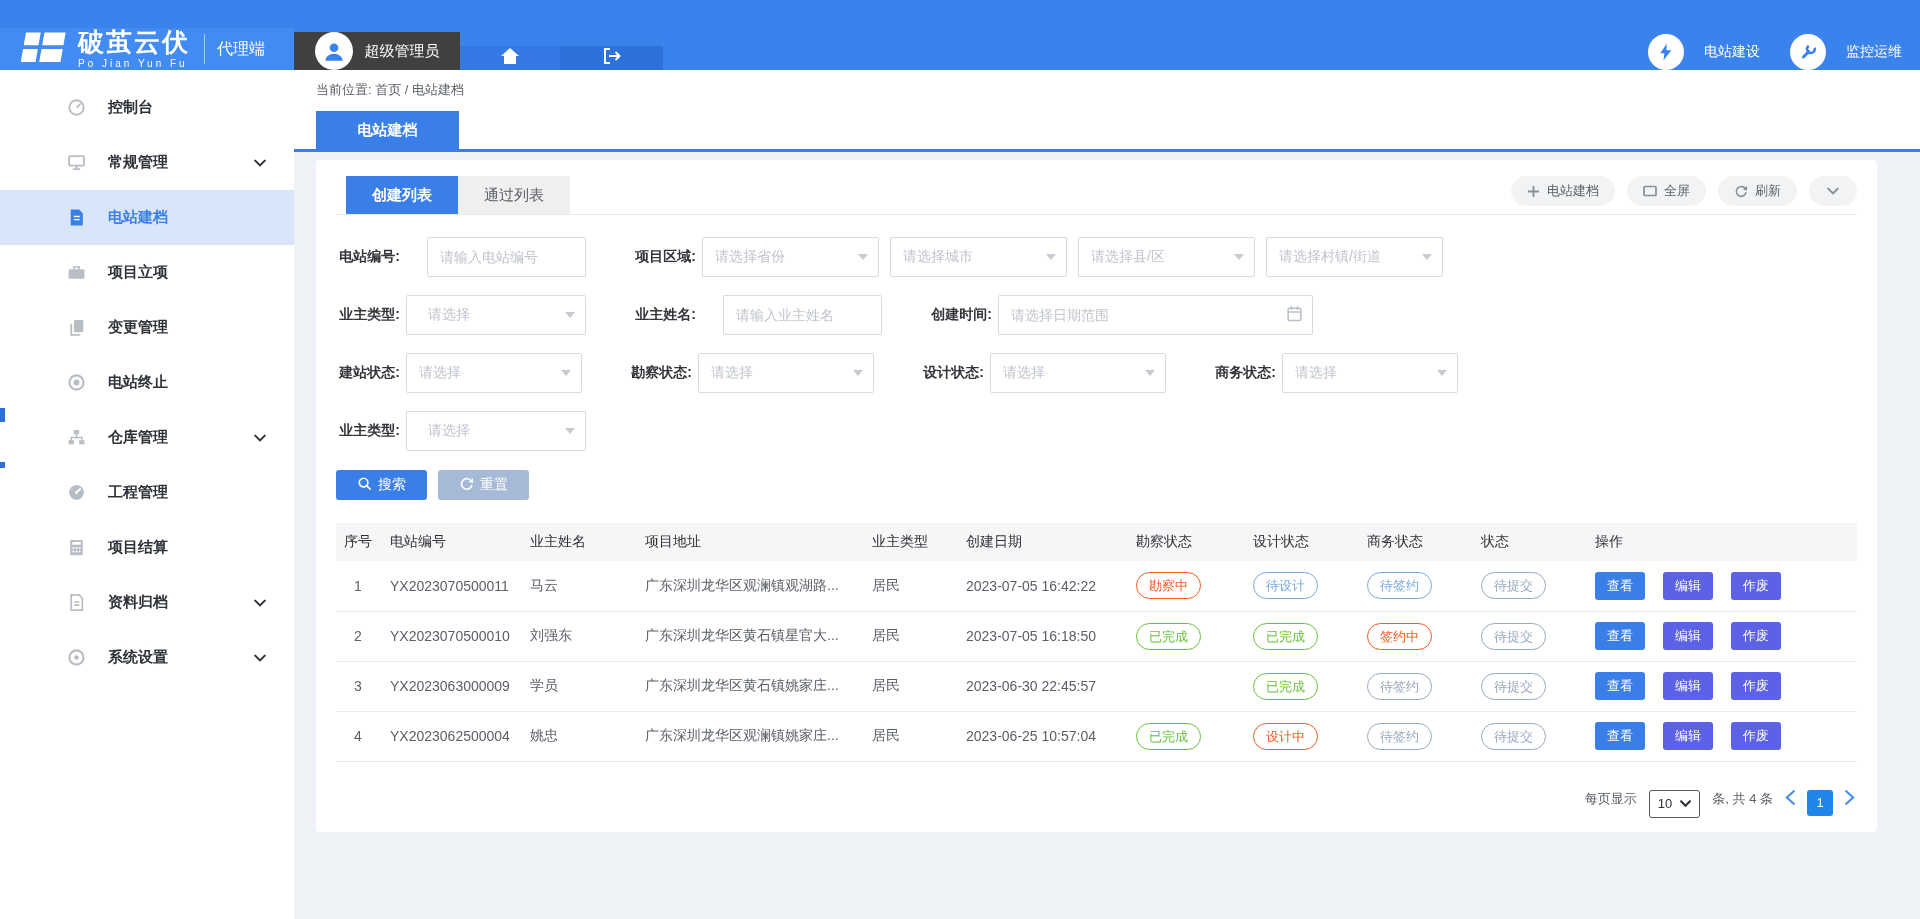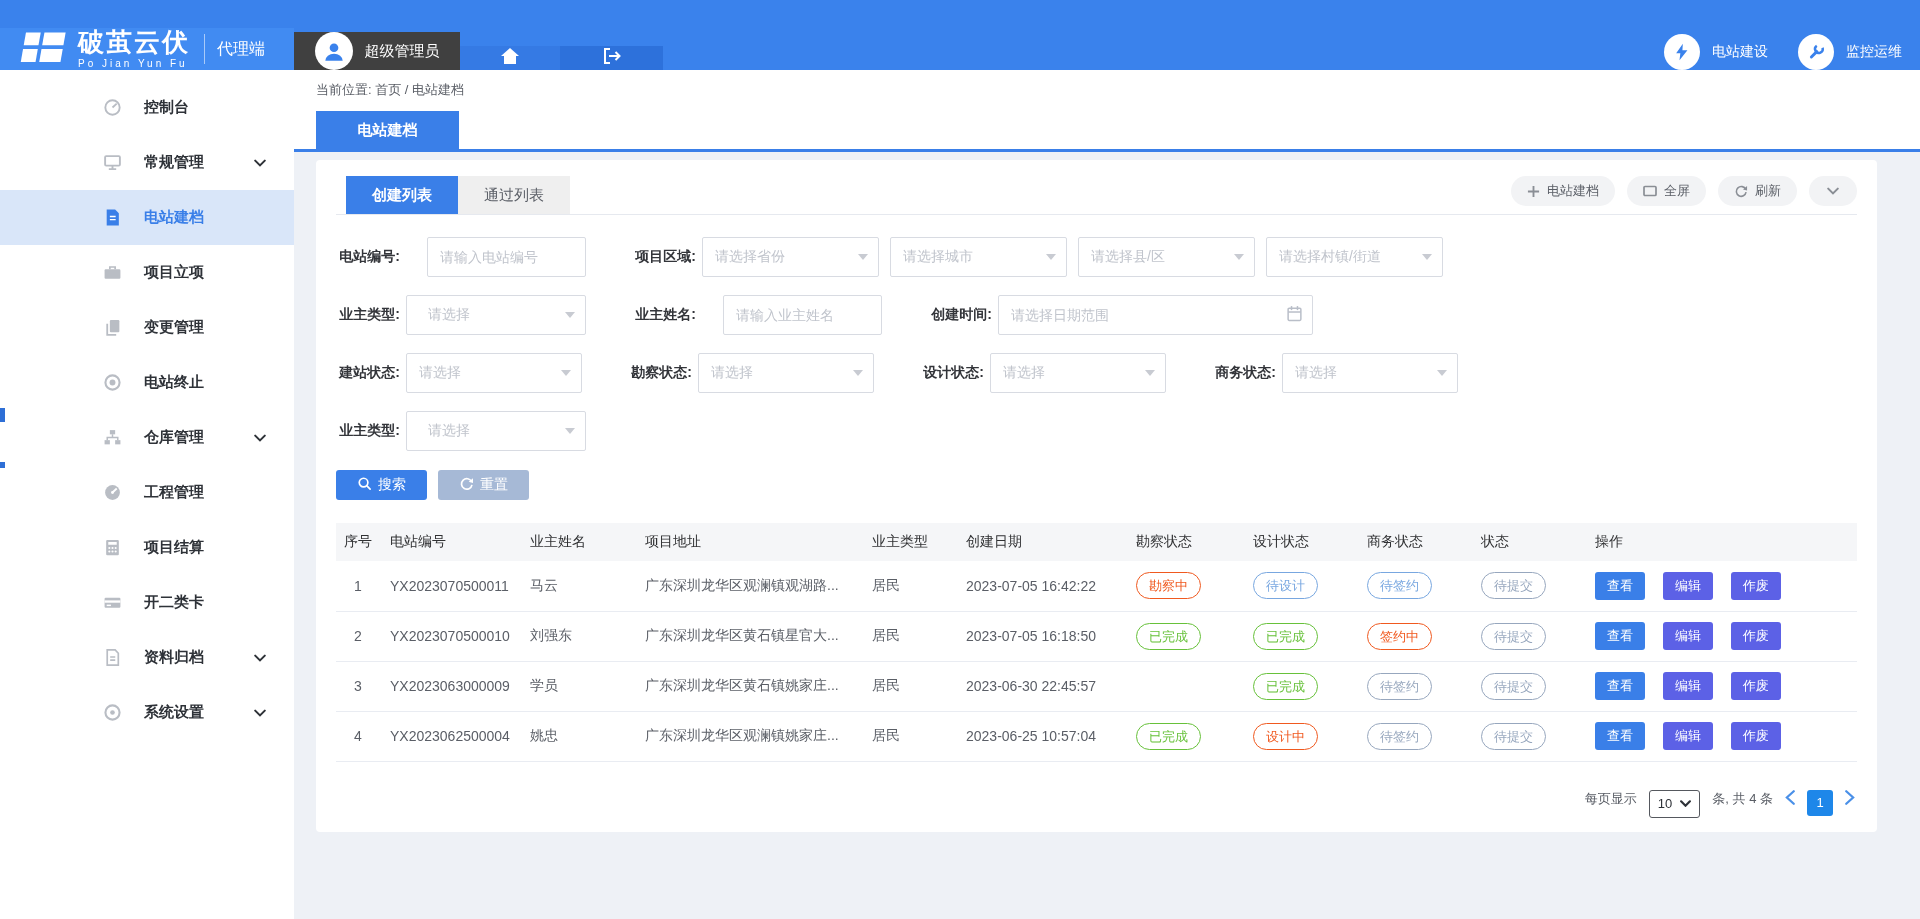--- a/index.html
+++ b/index.html
@@ -16,27 +16,27 @@
   .brand-sub { font-size:10px; letter-spacing:3px; margin-top:3px; }
   .brand-divider { width:1px; height:30px; background:rgba(255,255,255,.55); margin:0 12px 0 14px; }
   .brand-portal { color:#fff; font-size:16px; }
   .user-block { width:166px; background:#404040; display:flex; align-items:center; justify-content:center; gap:12px; }
   .avatar { width:38px; height:38px; border-radius:50%; background:#fff; display:flex; align-items:center; justify-content:center; }
   .user-name { color:#fff; font-size:15px; }
   .home-block { width:100px; background:#357AE4; display:flex; align-items:center; justify-content:center; }
   .logout-block { width:103px; background:#2D71DB; display:flex; align-items:center; justify-content:center; }
   .topbar-spacer { flex:1; }
   .quick-links { display:flex; align-items:center; gap:30px; padding-right:18px; }
-  .quick-link { display:flex; align-items:center; gap:12px; cursor:pointer;font-family:Liberation Mono, monospace; }
+  .quick-link { display:flex; align-items:center; gap:20px; cursor:pointer;font-family:Liberation Mono, monospace; }
   .q-circle { width:36px; height:36px; border-radius:50%; background:#fff; display:flex; align-items:center; justify-content:center; }
   .q-label { color:#fff; font-size:14px; }
 
   
   .sidebar { position:absolute; top:70px; left:0; width:294px; height:849px; background:#fff; padding-top:10px; }
-  .side-item { position:relative; height:55px; display:flex; align-items:center; padding-left:102px; cursor:pointer; }
+  .side-item { position:relative; height:55px; display:flex; align-items:center; padding-left:66px; cursor:pointer; }
   .side-item .sicon { width:20px; height:20px; display:flex; align-items:center; justify-content:center; color:#B9BDC4; }
   .side-item .slabel { margin-left:22px; font-size:15px; font-weight:bold; color:#2E3238; }
   .side-item.active { background:#D9E6F9; }
   .side-item.active .slabel { color:#3A7FE8; }
   .side-item .schev { position:absolute; right:28px; color:#2E3238; display:flex; }
   .edge-mark { position:absolute; left:0; width:5px; background:#2E6FD6; }
   .edge-mark.m1 { top:338px; height:14px; }
   .edge-mark.m2 { top:392px; height:6px; }
 
   
@@ -280,30 +280,20 @@
               <circle cx="12" cy="9.5" r="1"></circle>
               <circle cx="6" cy="12.8" r="1"></circle>
               <circle cx="9" cy="12.8" r="1"></circle>
               <circle cx="12" cy="12.8" r="1"></circle>
             </g>
           </svg>
       </span>
       <span class="slabel">项目结算</span>
     </div>
 
-    <div class="side-item">
-      <span class="sicon">
-        <svg viewBox="0 0 18 18" width="19" height="19">
-            <rect x="1.5" y="4.5" width="15" height="9.5" rx="1" fill="currentColor"></rect>
-            <rect x="1.5" y="7" width="15" height="2.2" fill="#fff"></rect>
-            <rect x="3.5" y="11" width="4" height="1.4" fill="#fff"></rect>
-          </svg>
-      </span>
-      <span class="slabel">开二类卡</span>
-    </div>
 
     <div class="side-item">
       <span class="sicon">
         <svg viewBox="0 0 18 18" width="19" height="19" fill="none" stroke="currentColor" stroke-width="1.6">
             <path d="M4 1.8 h7.5 L14.5 5 v11.2 h-10.5 Z"></path>
             <path d="M6.8 8.5 h4.8 M6.8 11.5 h4.8"></path>
           </svg>
       </span>
       <span class="slabel">资料归档</span>
       <span class="schev">

